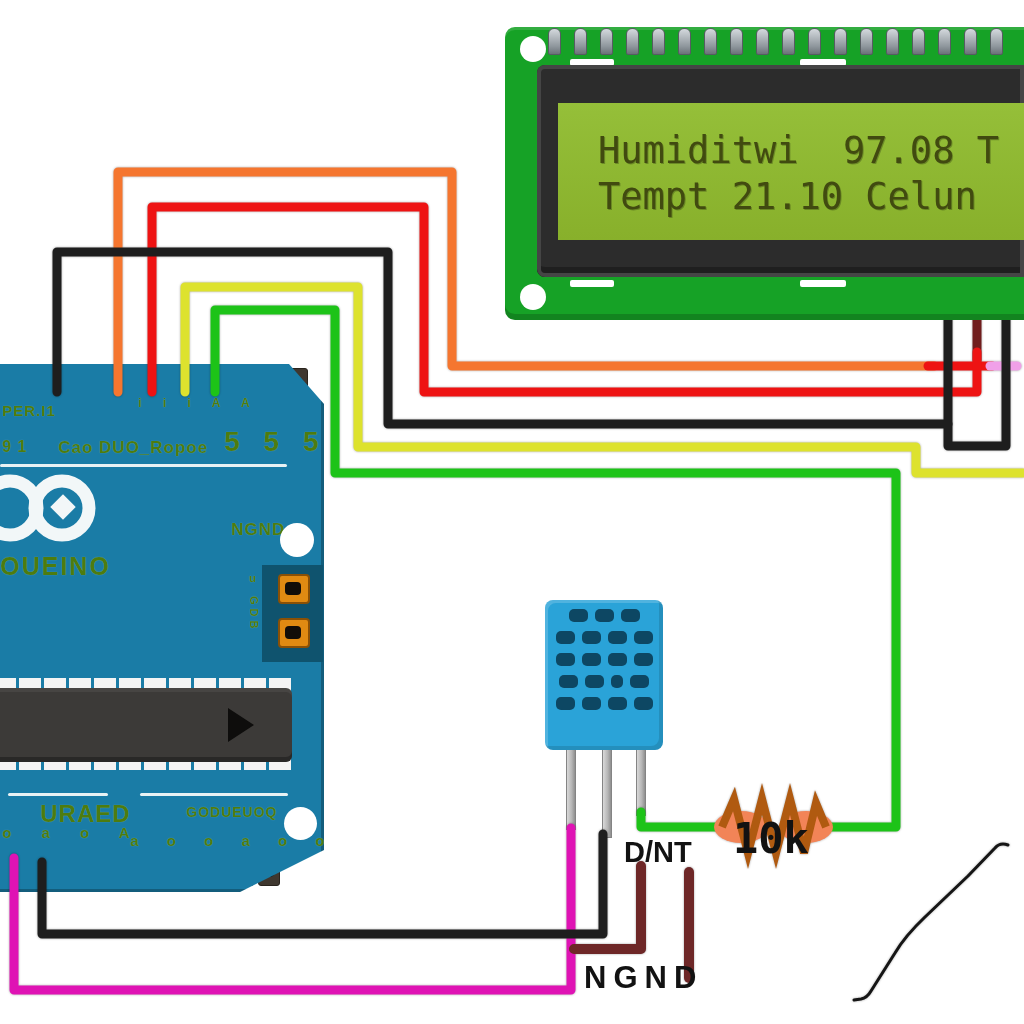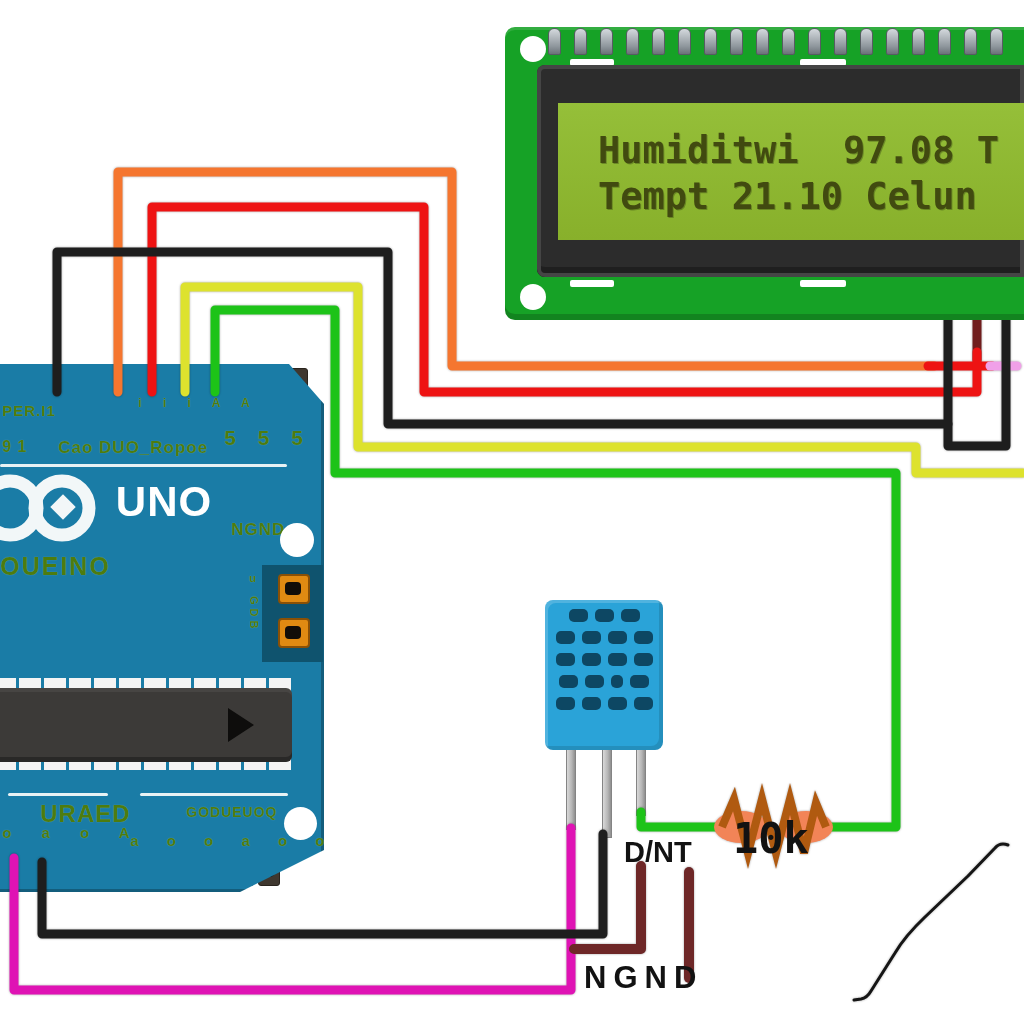--- a/index.html
+++ b/index.html
@@ -13,21 +13,21 @@
   .lcd-hole{width:26px;height:26px;border-radius:50%;background:#ffffff;}
   #lcd-pins{left:548px;top:28px;width:470px;height:28px;display:flex;gap:13px;z-index:5;}
   .lcd-pin{width:13px;height:27px;border-radius:6px 6px 2px 2px;
            background:linear-gradient(180deg,#d4d9dd,#8e969c 70%,#6b7278);border:1px solid #565c61;box-sizing:border-box;}
   .notch{height:7px;background:#fff;border-radius:2px;}
   #bezel{left:537px;top:65px;width:487px;height:212px;background:#2c2c2c;border-radius:8px 0 0 8px;
          box-shadow:inset 0 0 0 4px #454545, inset 0 -10px 0 #1f1f1f;z-index:5;}
   #screen{left:558px;top:103px;width:466px;height:137px;background:linear-gradient(180deg,#95bf39,#88b02b);
           z-index:6;overflow:hidden;}
   .lcd-line{position:absolute;left:40px;white-space:pre;font-family:"DejaVu Sans Mono",monospace;
-            font-weight:bold;font-size:37px;color:#414a10;text-shadow:1px 1px 0 rgba(0,0,0,.25);}
+            font-weight:normal;font-size:37px;color:#414a10;text-shadow:1px 1px 0 rgba(0,0,0,.25);}
 
   
   #arduino{left:0;top:364px;width:324px;height:528px;background:#1a7ca6;z-index:2;
            clip-path:polygon(0 0,289px 0,324px 40px,324px 486px,240px 528px,0 528px);
            box-shadow:inset -3px -3px 0 rgba(0,0,0,.25);}
   .hdr-pin{position:absolute;width:20px;height:30px;background:#3f372f;border:1px solid #29231d;border-radius:3px;
            box-sizing:border-box;}
   .hdr-pin::after{content:"";position:absolute;left:50%;top:50%;width:11px;height:11px;margin:-5.5px 0 0 -5.5px;
            border-radius:50%;background:#15100d;}
   .silk{position:absolute;color:#4d7c0f;font-weight:bold;letter-spacing:1px;text-shadow:0 0 1px rgba(255,255,255,.4);}
@@ -124,34 +124,33 @@
   <div class="abs hdr-pin" style="left:128px;top:856px;width:22px;"></div>
   <div class="abs hdr-pin" style="left:154px;top:856px;width:22px;"></div>
   <div class="abs hdr-pin" style="left:180px;top:856px;width:22px;"></div>
   <div class="abs hdr-pin" style="left:206px;top:856px;width:22px;"></div>
   <div class="abs hdr-pin" style="left:232px;top:856px;width:22px;"></div>
   <div class="abs hdr-pin" style="left:258px;top:856px;width:22px;"></div>
 
   <div class="silk" style="left:2px;top:402px;font-size:15px;z-index:3;">PER.I1</div>
   <div class="silk" style="left:2px;top:438px;font-size:16px;z-index:3;">9 1</div>
   <div class="silk" style="left:58px;top:438px;font-size:17px;z-index:3;">Cao DUO_Ropoe</div>
-  <div class="silk" style="left:224px;top:426px;font-size:21px;letter-spacing:8px;z-index:3;">5 5 5</div>
+  <div class="silk" style="left:224px;top:426px;font-size:28px;letter-spacing:8px;z-index:3;">5 5 5</div>
   <div class="silk" style="left:138px;top:396px;font-size:12px;letter-spacing:9px;z-index:3;">i  i  i  A  A</div>
   <div class="silkline" style="left:0;top:464px;width:287px;z-index:3;"></div>
 
   <svg class="abs" style="left:-30px;top:468px;z-index:3;" width="130" height="80">
     <circle cx="40" cy="40" r="27" stroke="#f2f7f8" stroke-width="13" fill="none"></circle>
     <circle cx="92" cy="40" r="27" stroke="#f2f7f8" stroke-width="13" fill="none"></circle>
     <rect x="84" y="30" width="18" height="18" fill="#f2f7f8" transform="rotate(45 93 39)"></rect>
   </svg>
   <svg class="abs" id="uno-badge-svg" width="136" height="80">
     <polygon points="24,6 112,6 130,40 112,74 24,74 6,40" fill="none" stroke="#f2f7f8" stroke-width="5"></polygon>
     <polygon points="28,12 108,12 123,40 108,68 28,68 13,40" fill="none" stroke="#d9e6b8" stroke-width="2"></polygon>
   </svg>
-  <div class="abs" id="uno-text" style="z-index:3;">UNO</div>
   <div class="silk" style="left:0px;top:552px;font-size:25px;letter-spacing:2px;z-index:3;">OUEINO</div>
   <div class="silk" style="left:231px;top:520px;font-size:17px;z-index:3;">NGND</div>
   <div class="board-hole" style="left:280px;top:523px;width:34px;height:34px;z-index:3;"></div>
   <div class="board-hole" style="left:284px;top:807px;width:33px;height:33px;z-index:3;"></div>
 
   <div id="jumper-panel">
     <div class="jumper" style="top:9px;"></div>
     <div class="jumper" style="top:53px;"></div>
   </div>
   <div class="silk" style="left:249px;top:572px;font-size:11px;z-index:4;">u</div>

